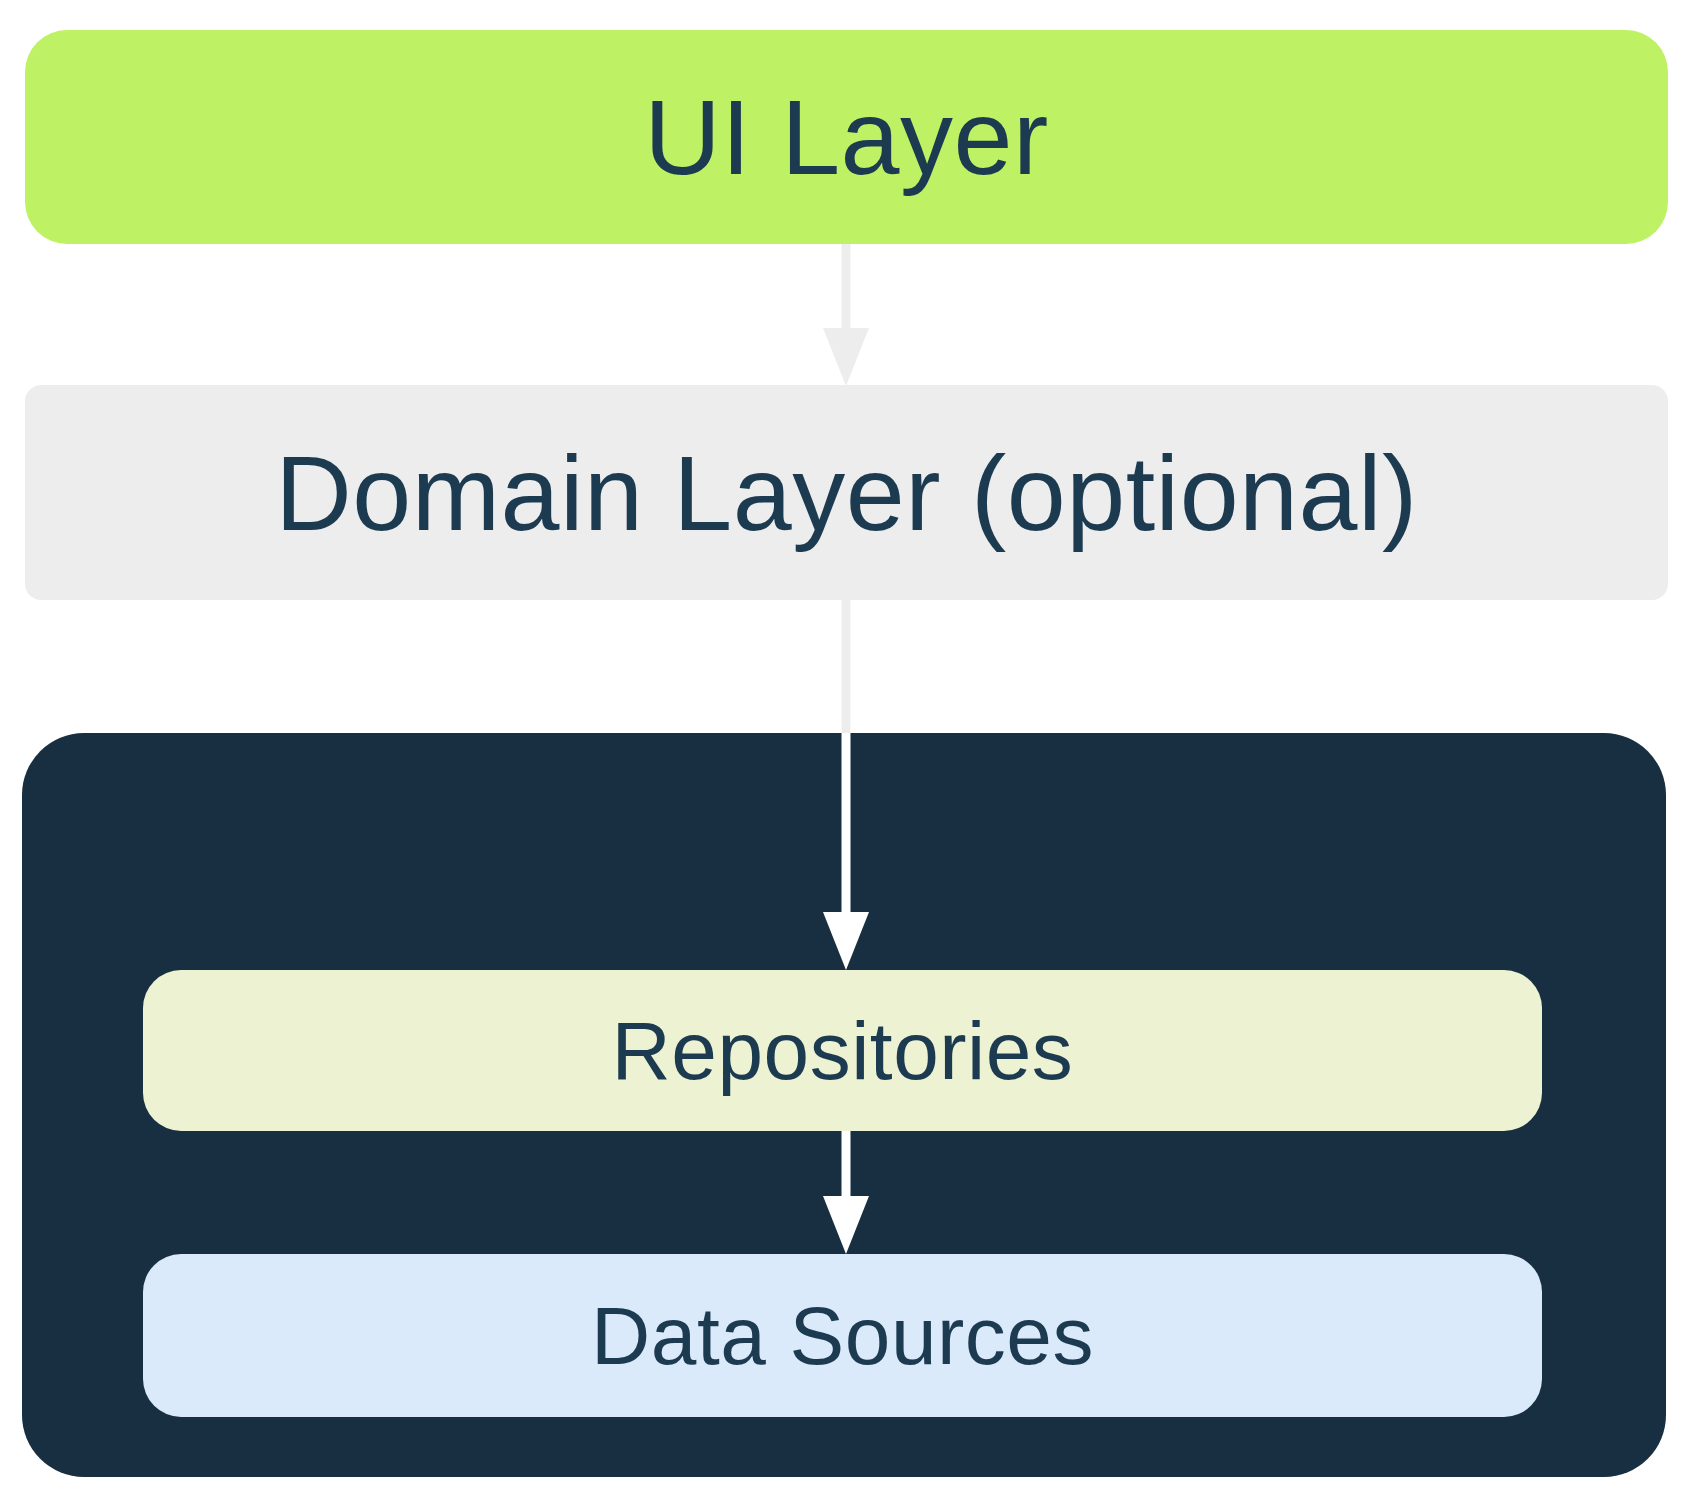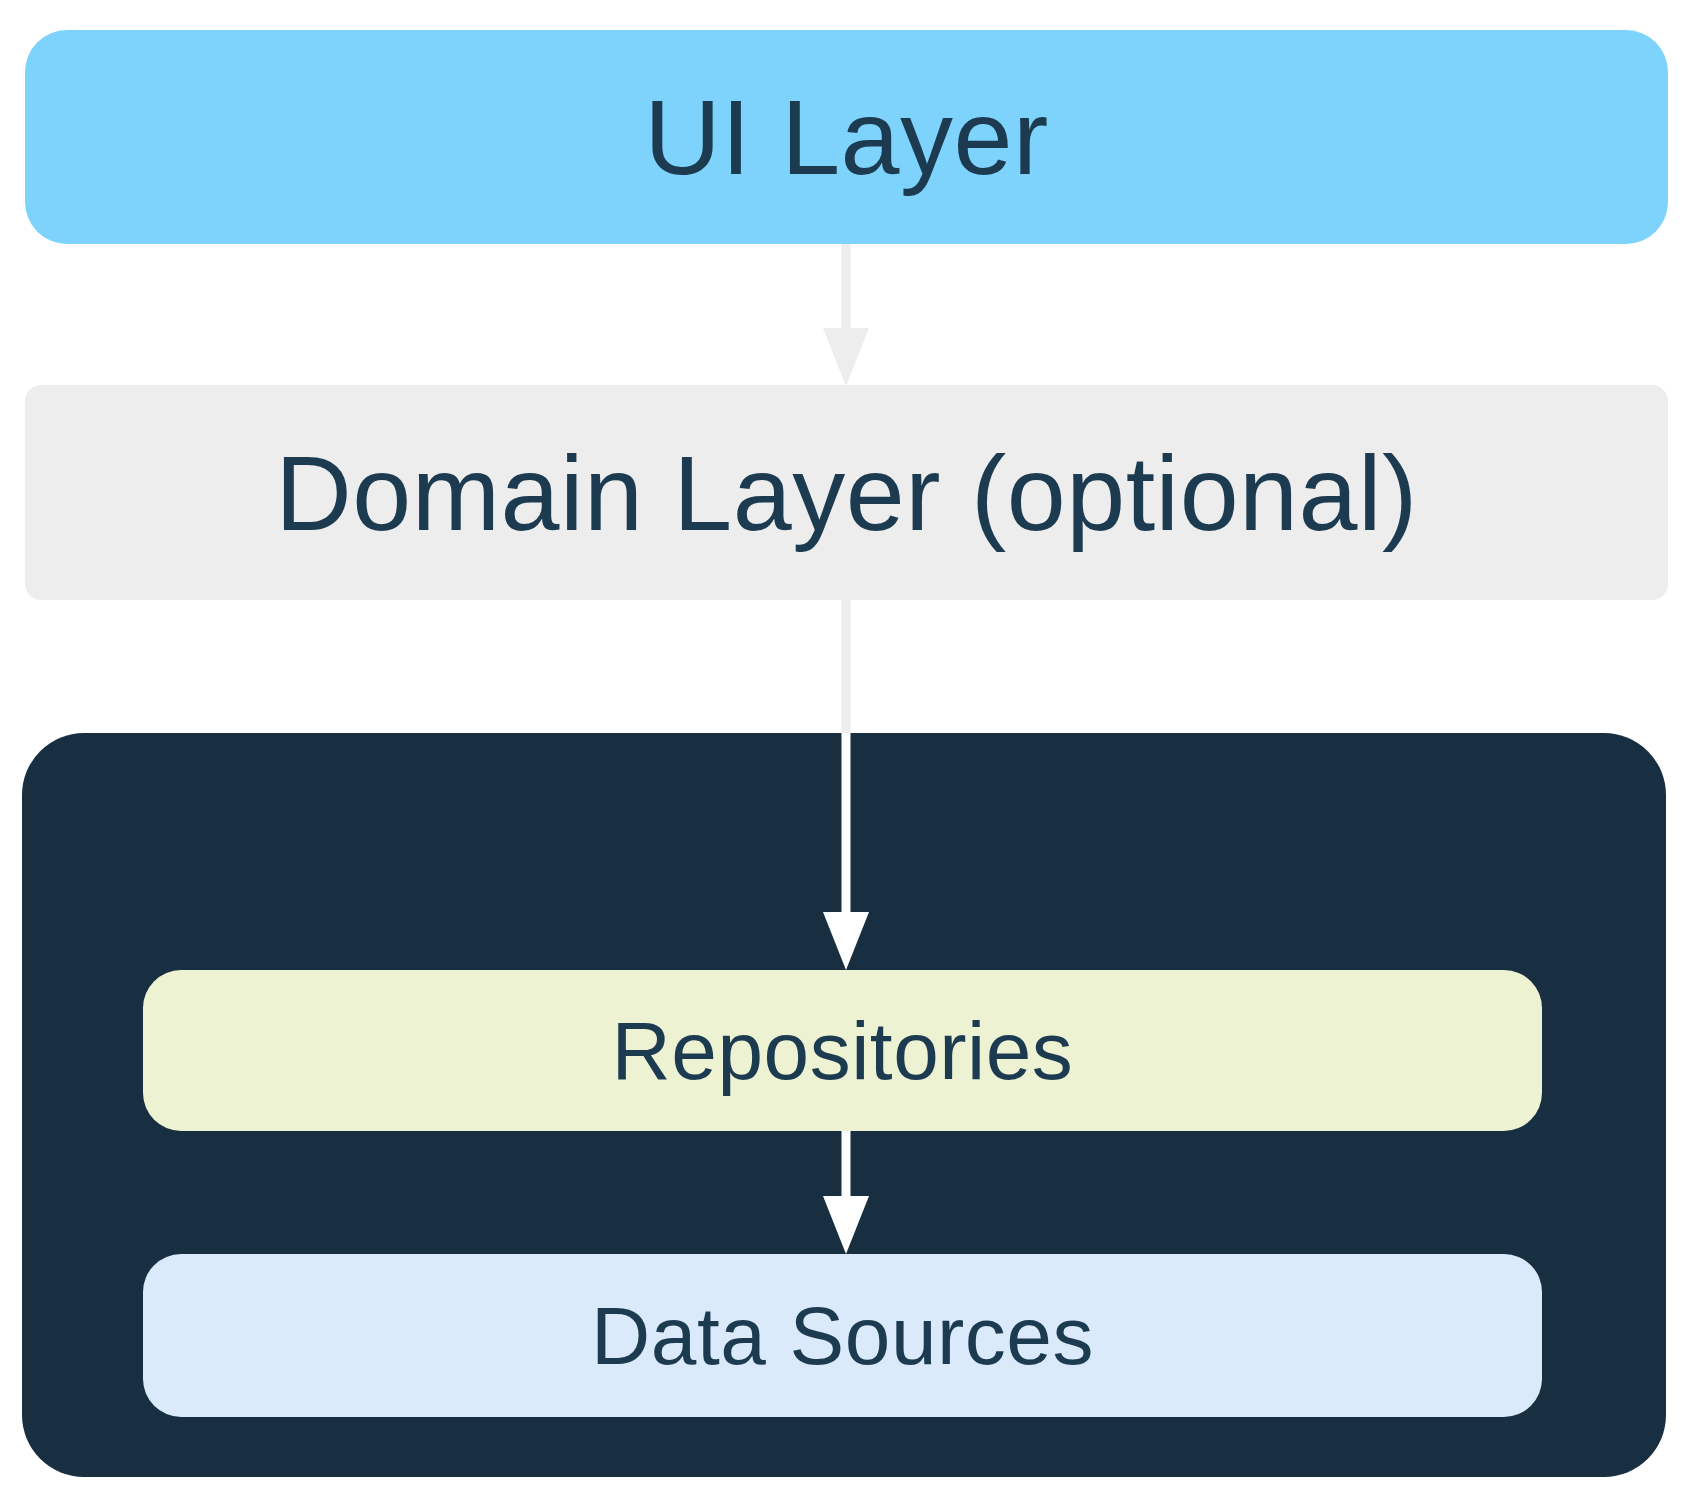--- a/index.html
+++ b/index.html
@@ -68,21 +68,21 @@
     width: 1693px;
     height: 1511px;
     pointer-events: none;
   }
 </style>
 </head>
 <body>
 
 <div class="canvas">
 
-  <div class="node box-ui" style="background-color: #7dd3fc; color: rgb(29, 59, 80);">
+  <div class="node box-ui" style="background-color: #bef264; color: rgb(29, 59, 80);">
     <span class="node-label layer-label">UI Layer</span>
   </div>
 
   <div class="node box-domain" style="background-color: rgb(237, 237, 237); color: rgb(29, 59, 80);">
     <span class="node-label layer-label">Domain Layer (optional)</span>
   </div>
 
   <div class="node box-data" style="background-color: rgb(23, 47, 64); color: rgb(255, 255, 255);">
     
 

